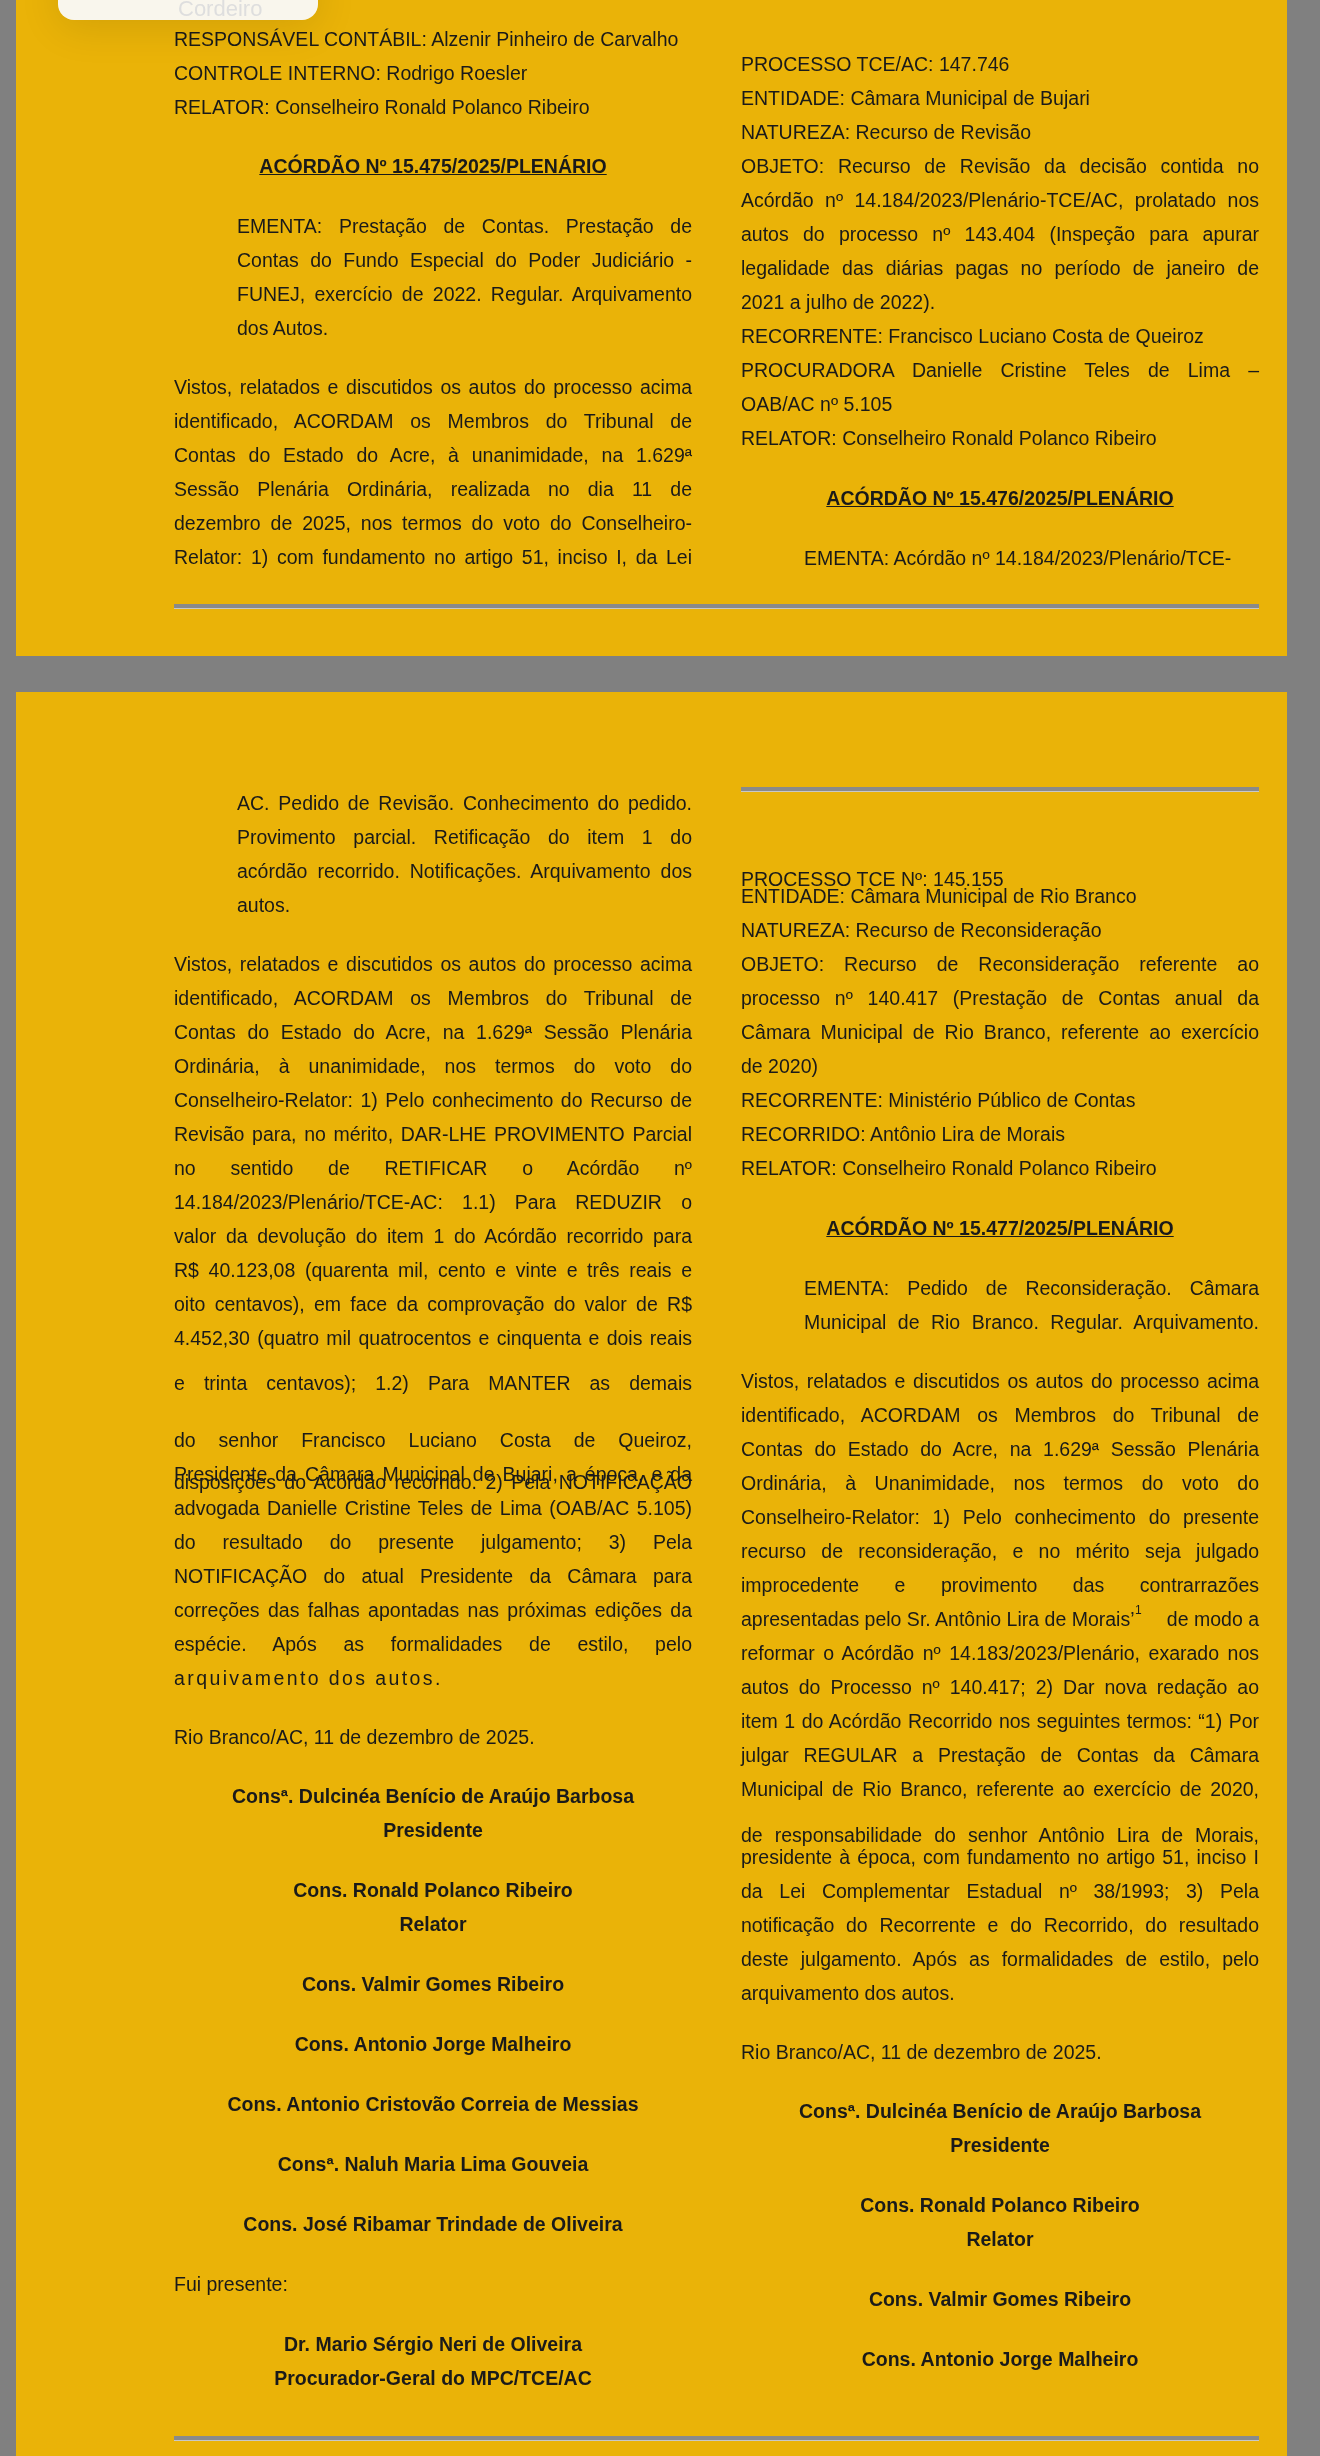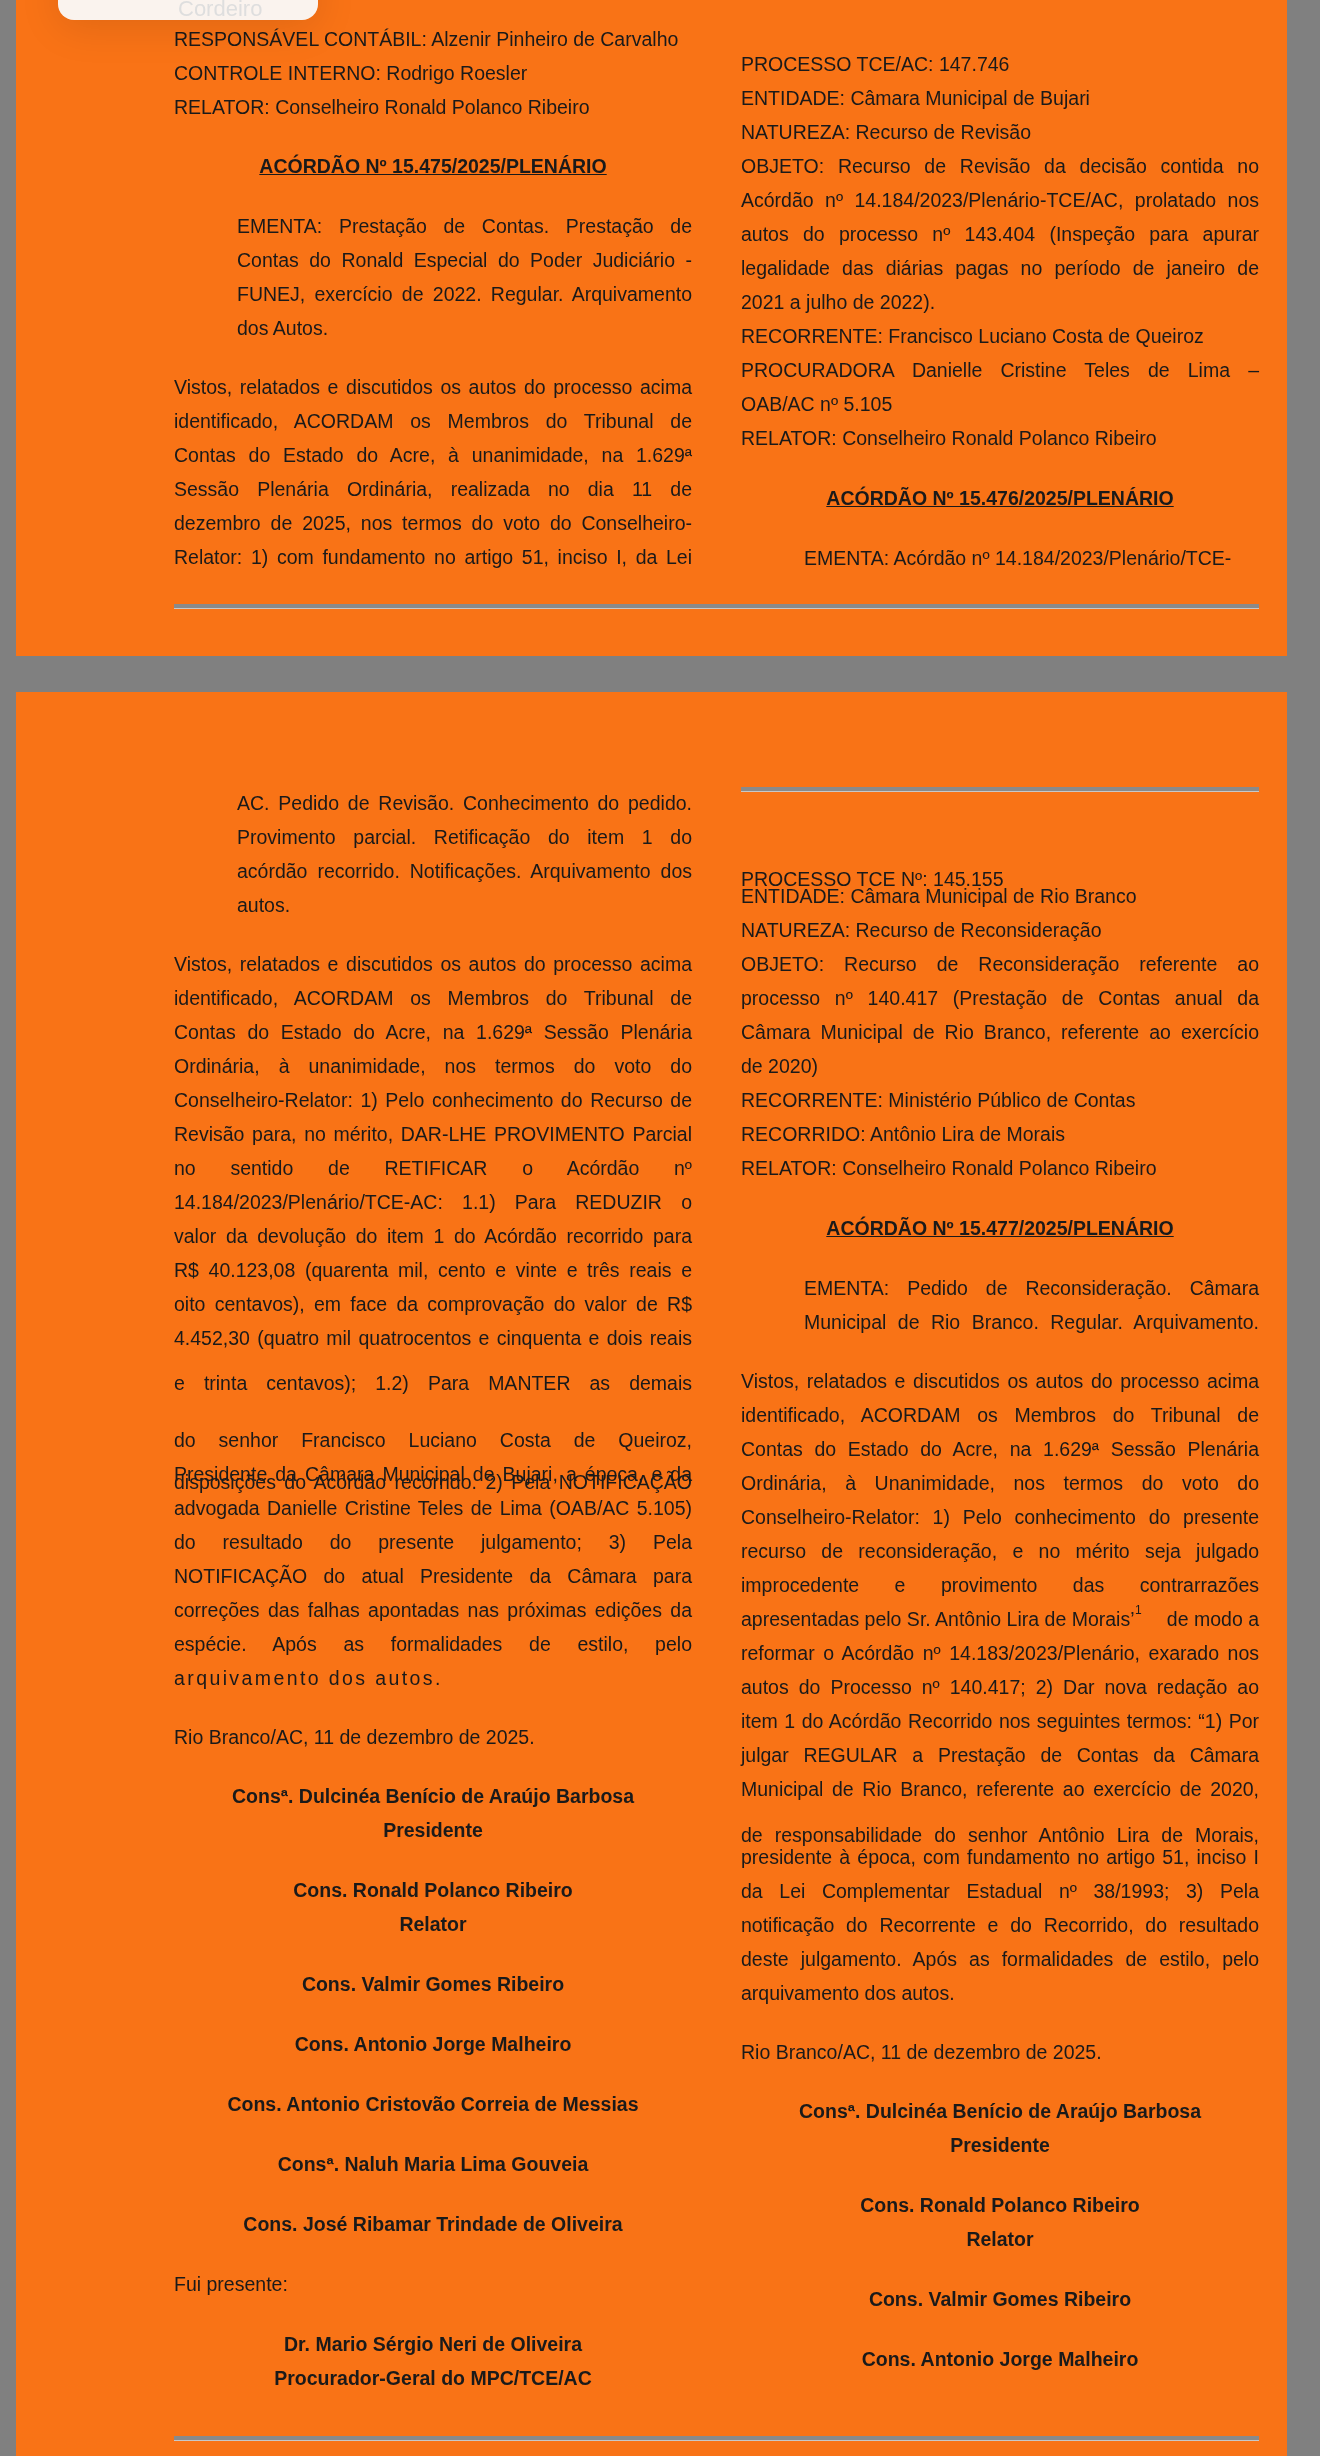--- a/index.html
+++ b/index.html
@@ -4,21 +4,21 @@
 <style>
   html, body { margin: 0; padding: 0; }
   body {
     width: 1320px; height: 2456px; overflow: hidden;
     background: #808080;
     font-family: "Liberation Sans", sans-serif;
     color: #1a1a1a;
     position: relative;
   }
   .page {
-    position: absolute; left: 16px; width: 1271px; background: #f97316;
+    position: absolute; left: 16px; width: 1271px; background: #eab308;
   }
   #page1 { top: 0; height: 656px; }
   #page2 { top: 692px; height: 1764px; }
 
   .col { position: absolute; font-size: 19.5px; }
   .line { position: absolute; white-space: nowrap; line-height: 1; }
   .just { text-align: justify; text-align-last: justify; white-space: normal; }
   .center { text-align: center; }
   .bold { font-weight: bold; }
   .heading { font-weight: bold; text-decoration: underline; }
@@ -50,21 +50,21 @@
 <div class="page" id="page1">
 
   <div class="col" style="left:158px;top:0;width:518px;">
     <div class="line" style="top:30px;">RESPONSÁVEL CONTÁBIL: Alzenir Pinheiro de Carvalho</div>
     <div class="line" style="top:64px;">CONTROLE INTERNO: Rodrigo Roesler</div>
     <div class="line" style="top:98px;">RELATOR: Conselheiro Ronald Polanco Ribeiro</div>
 
     <div class="line heading center" style="top:157px;left:0;width:518px;">ACÓRDÃO Nº 15.475/2025/PLENÁRIO</div>
 
     <div class="line just" style="top:217px;left:63px;width:455px;">EMENTA: Prestação de Contas. Prestação de</div>
-    <div class="line just" style="top:251px;left:63px;width:455px;">Contas do Ronald Especial do Poder Judiciário -</div>
+    <div class="line just" style="top:251px;left:63px;width:455px;">Contas do Fundo Especial do Poder Judiciário -</div>
     <div class="line just" style="top:285px;left:63px;width:455px;">FUNEJ, exercício de 2022. Regular. Arquivamento</div>
     <div class="line" style="top:319px;left:63px;">dos Autos.</div>
 
     <div class="line just" style="top:378px;width:518px;">Vistos, relatados e discutidos os autos do processo acima</div>
     <div class="line just" style="top:412px;width:518px;">identificado, ACORDAM os Membros do Tribunal de</div>
     <div class="line just" style="top:446px;width:518px;">Contas do Estado do Acre, à unanimidade, na 1.629ª</div>
     <div class="line just" style="top:480px;width:518px;">Sessão Plenária Ordinária, realizada no dia 11 de</div>
     <div class="line just" style="top:514px;width:518px;">dezembro de 2025, nos termos do voto do Conselheiro-</div>
     <div class="line just" style="top:548px;width:518px;">Relator: 1) com fundamento no artigo 51, inciso I, da Lei</div>
   </div>

